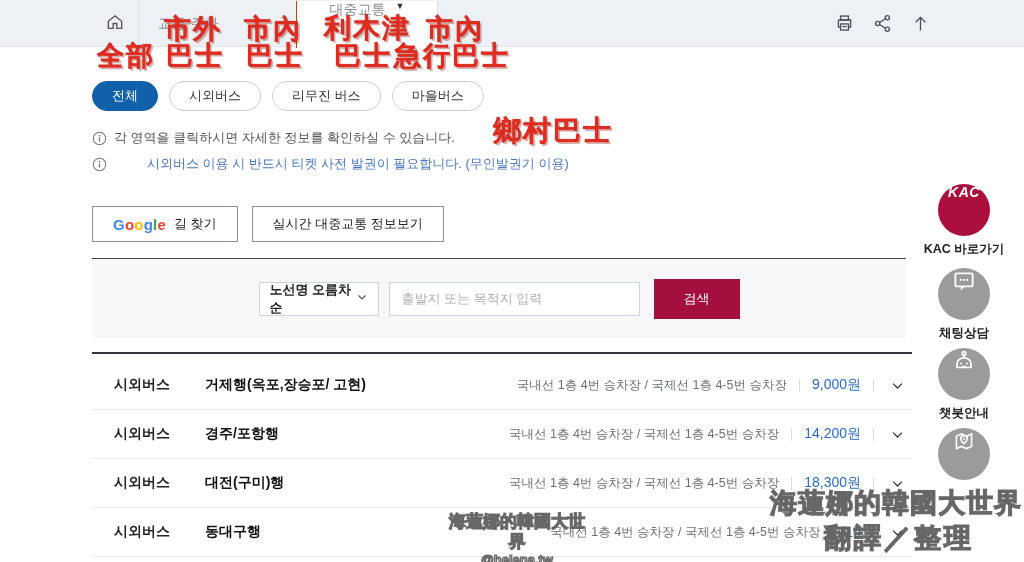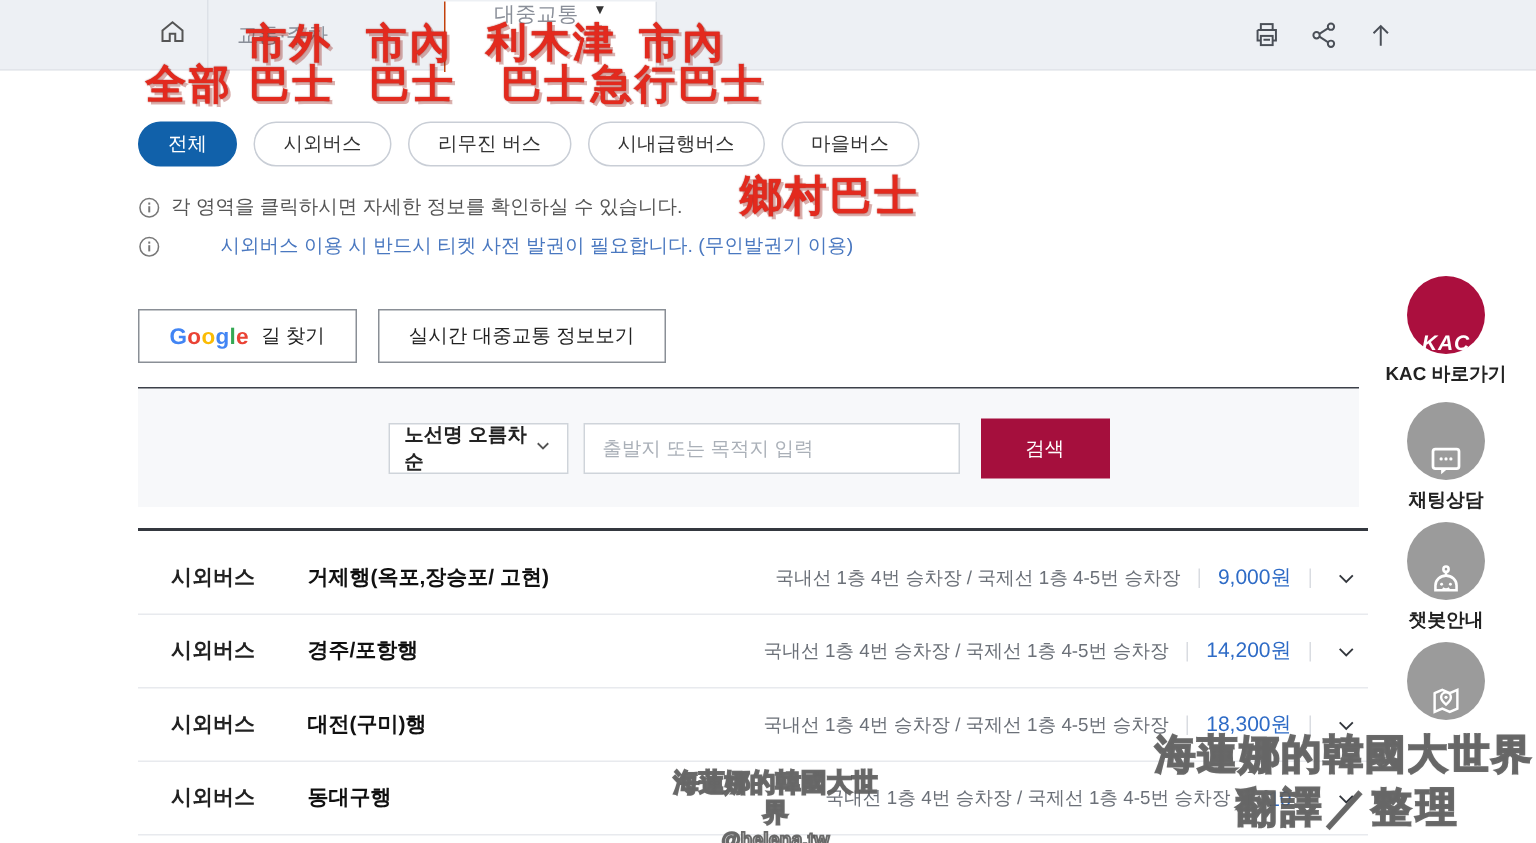--- a/index.html
+++ b/index.html
@@ -72,21 +72,21 @@
   .r-platform { font-size:12.5px; color:#6b7078; white-space:nowrap; }
   .r-vdiv { width:1px; height:13px; background:#d9dce1; margin:0 12px; flex:none; }
   .r-price { font-size:14px; color:#2e6bc6; white-space:nowrap; }
   .r-chev { width:22px; color:#33373d; display:flex; justify-content:center;
     margin-right:4px; }
 
   
   .side-item { position:absolute; left:929px; width:70px; display:flex;
     flex-direction:column; align-items:center; cursor:pointer; }
   .side-circle { width:52px; height:52px; border-radius:50%; display:flex;
-    align-items:flex-end; justify-content:center; }
+    align-items:flex-start; justify-content:center; }
   .side-circle.kac { background:#ab0f3e; }
   .side-circle.gray { background:#9b9b9b; color:#fff; }
   .kac-text { color:#fff; font-weight:700; font-style:italic; font-size:14px;
     letter-spacing:0.5px; }
   .side-label { margin-top:5px; font-size:12.5px; font-weight:700; color:#222;
     white-space:nowrap; }
 
   
   .anno { position:absolute; font-weight:700; color:#e32a1e; font-size:27px;
     line-height:1; letter-spacing:2px;
@@ -148,21 +148,20 @@
             <polyline points="6.5,10.5 12,5 17.5,10.5"></polyline>
         </svg>
       </span>
     </div>
   </div>
 
   <div class="tabs">
     <div class="tab active">전체</div>
     <div class="tab">시외버스</div>
     <div class="tab">리무진 버스</div>
-    <div class="tab">시내급행버스</div>
     <div class="tab">마을버스</div>
   </div>
 
   <div class="notices">
     <div class="notice">
       <span class="ico">
         <svg width="15" height="15" viewBox="0 0 16 16">
             <circle cx="8" cy="8" r="6.6" fill="none" stroke="#777" stroke-width="1.1"></circle>
             <rect x="7.3" y="6.9" width="1.4" height="4.4" fill="#777"></rect>
             <rect x="7.3" y="4.3" width="1.4" height="1.5" fill="#777"></rect>

